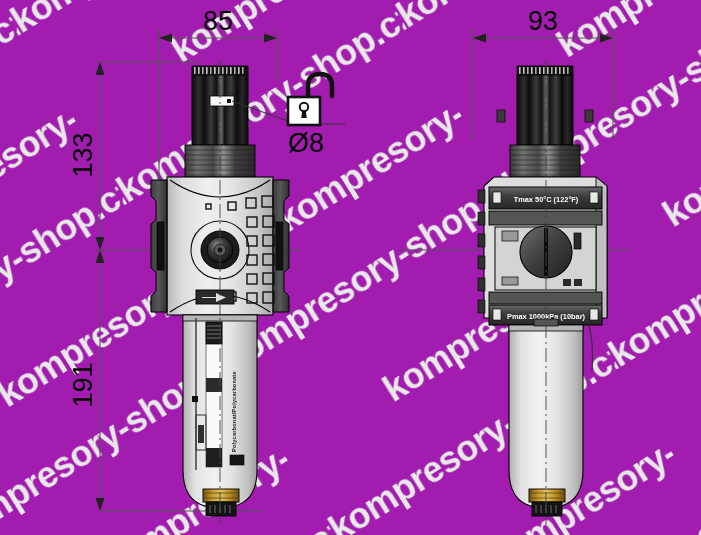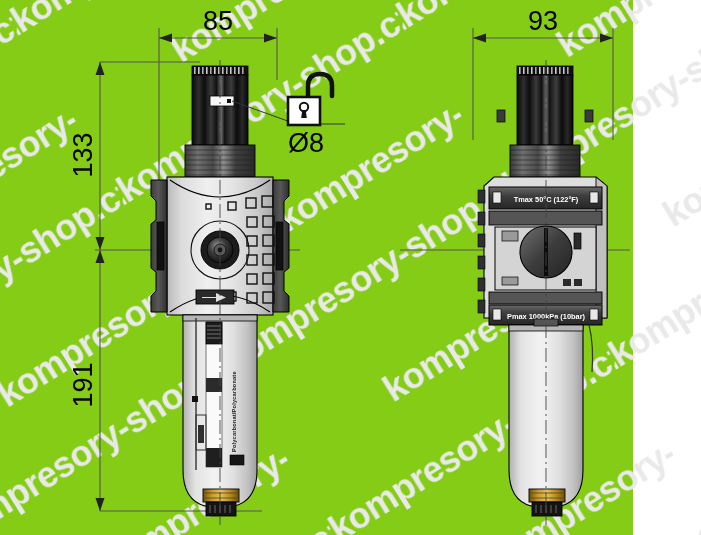--- a/index.html
+++ b/index.html
@@ -1,17 +1,17 @@
 <!DOCTYPE html>
 <html><head>
 <meta charset="utf-8">
 <style>
   html,body{margin:0;padding:0;background:#ffffff;}
   body{width:701px;height:535px;overflow:hidden;font-family:"Liberation Sans",sans-serif;}
-  #stage{position:relative;width:633px;height:535px;background:#84cc16;text-align:right;}
+  #stage{position:relative;width:701px;height:535px;background:#a21caf;text-align:right;}
   svg.layer{position:absolute;left:0;top:0;width:701px;height:535px;}
   .wm{position:absolute;left:0;top:0;width:701px;height:535px;pointer-events:none;}
   .wm text{fill:#e8e8e8;font-family:"Liberation Sans",sans-serif;font-weight:bold;font-size:34px;letter-spacing:-0.5px;}
   .dimtext{font-family:"Liberation Sans",sans-serif;font-size:27px;fill:#000;}
   .lbl{font-family:"Liberation Sans",sans-serif;font-weight:bold;fill:#ffffff;}
 </style>
 </head>
 <body>
 
 <div id="stage">

